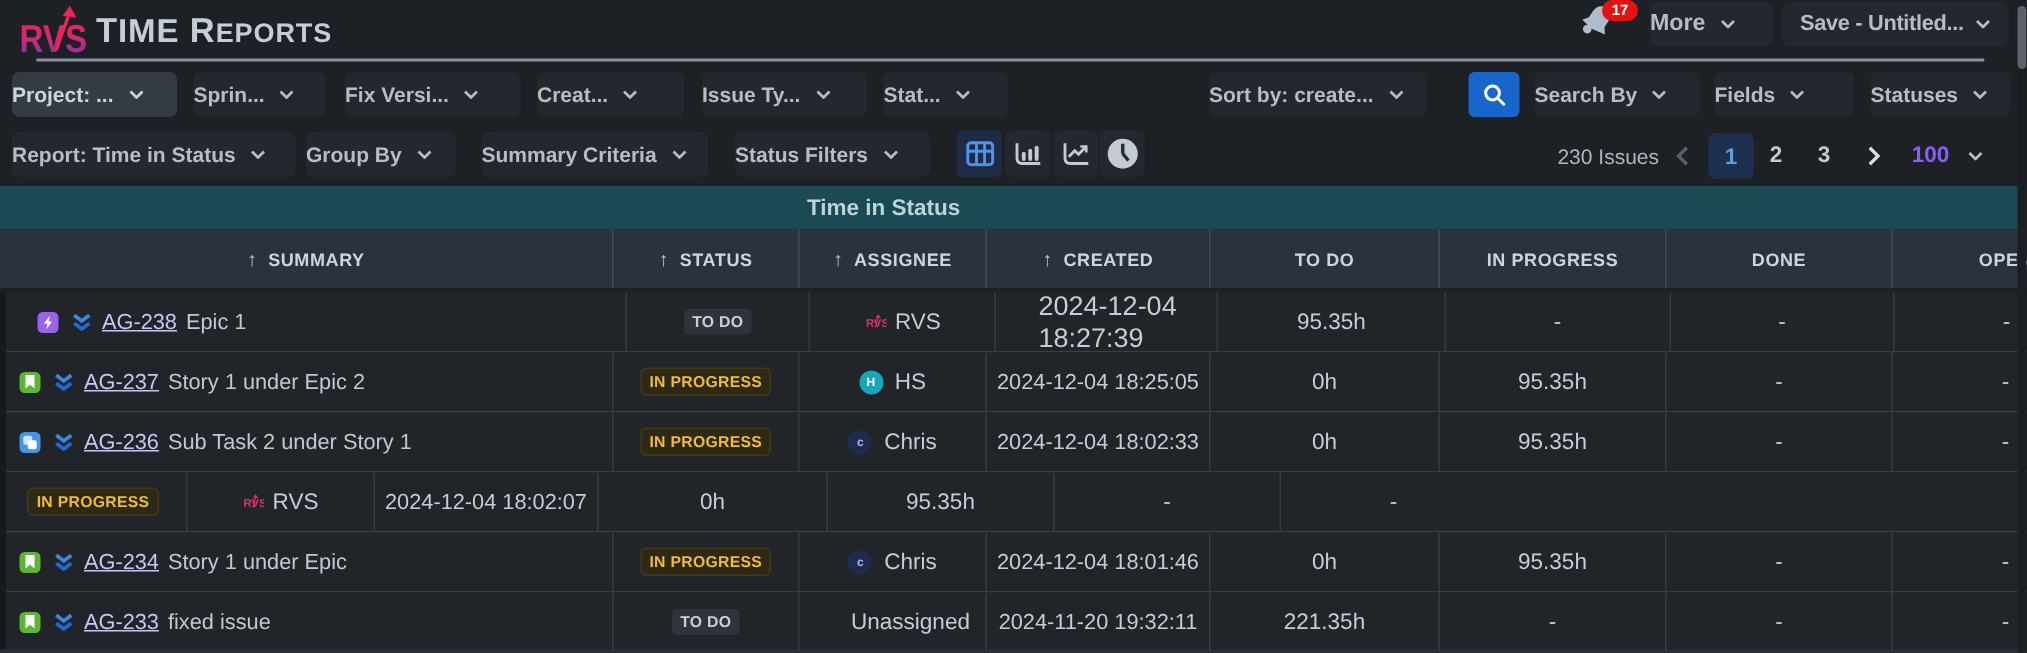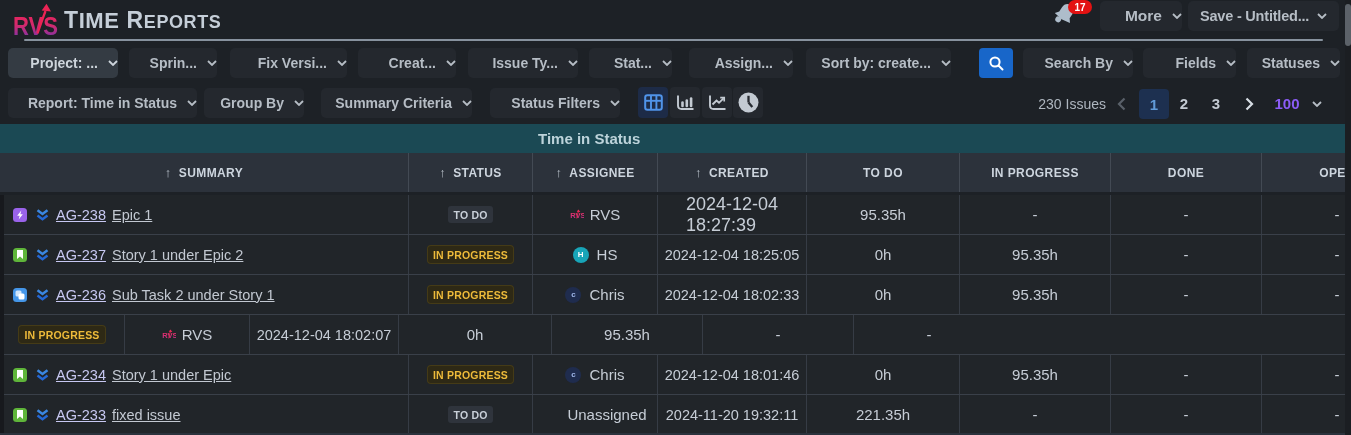--- a/index.html
+++ b/index.html
@@ -1,35 +1,35 @@
 <!DOCTYPE html>
 <html><head>
 <meta charset="utf-8">
 <style>
 * { margin:0; padding:0; box-sizing:border-box; }
 html,body { width:1351px; height:435px; overflow:hidden; }
 body { position:relative; background:#1d2126; font-family:"Liberation Sans", sans-serif; }
 .abs { position:absolute; }
-.btn { position:absolute; height:30px; background:#24282e; border-radius:5px; color:#b6bdc5; font-size:14px; font-weight:bold; display:flex; align-items:center; justify-content:flex-end; gap:10px; }
+.btn { position:absolute; height:30px; background:#24282e; border-radius:5px; color:#b6bdc5; font-size:14px; font-weight:bold; display:flex; align-items:center; justify-content:flex-start; gap:10px; }
 .btn svg { flex:0 0 auto; }
 .chev { width:10px; height:6px; }
 
 .cell { height:100%; display:flex; align-items:center; justify-content:center; border-left:1px solid #363c45; color:#c6cdd6; }
 #thead .cell { border-left-color:#434a54; }
 .cell:first-child { border-left:none; }
 .row { position:absolute; left:0; width:1412px; height:40px; background:#212529; border-bottom:1px solid #3a4049; display:flex; }
 .hdr { font-size:12px; font-weight:bold; letter-spacing:0.4px; color:#cdd5de; }
 .arrow { font-weight:normal; margin-right:7px; font-size:13px; color:#b9c1ca; }
 .badge { font-size:10.5px; font-weight:bold; letter-spacing:0.2px; padding:2.5px 5px; border-radius:3px; }
 .todo { background:#2f343c; color:#c9d0d9; }
 .inprog { background:#2e2915; color:#eebb3a; box-shadow:0 0 0 1px #453b16; }
 .av { width:16px; height:16px; border-radius:50%; display:flex; align-items:center; justify-content:center; font-size:8px; font-weight:bold; margin-right:8px; }
 .sumcell { justify-content:flex-start; padding-left:13px; }
 .link { color:#c7c8f2; text-decoration:underline; font-size:14.5px; margin:0 6px 0 7px; }
-.title { color:#c2c8d1; font-size:14.5px;text-decoration:underline; }
+.title { color:#c2c8d1; font-size:14.5px; }
 .icon { width:14px; height:14px; border-radius:3.5px; display:flex; align-items:center; justify-content:center; }
 </style>
 </head>
 <body>
 
 <div class="abs" id="topbar" style="left:0;top:0;width:1351px;height:40px;">
 
   <svg class="abs" style="left:13px;top:3px;" width="46" height="35" viewBox="0 0 46 35">
     <defs>
       <linearGradient id="lg1" x1="0" y1="0" x2="0" y2="1">
@@ -88,24 +88,20 @@
         <polyline points="1,1 5,5 9,1" fill="none" stroke="#b6bdc5" stroke-width="1.8"></polyline>
       </svg></div>
   <div class="btn" style="left:589px;width:83px;">Stat...
     <svg class="chev" viewBox="0 0 10 6">
         <polyline points="1,1 5,5 9,1" fill="none" stroke="#b6bdc5" stroke-width="1.8"></polyline>
       </svg></div>
   <div class="btn" style="left:468px;width:110px;">Issue Ty...
     <svg class="chev" viewBox="0 0 10 6">
         <polyline points="1,1 5,5 9,1" fill="none" stroke="#b6bdc5" stroke-width="1.8"></polyline>
       </svg></div>
-  <div class="btn" style="left:689px;width:104px;">Assign...
-    <svg class="chev" viewBox="0 0 10 6">
-        <polyline points="1,1 5,5 9,1" fill="none" stroke="#b6bdc5" stroke-width="1.8"></polyline>
-      </svg></div>
   <div class="btn" style="left:806px;width:145px;">Sort by: create...
     <svg class="chev" viewBox="0 0 10 6">
         <polyline points="1,1 5,5 9,1" fill="none" stroke="#b6bdc5" stroke-width="1.8"></polyline>
       </svg></div>
   <div class="abs" style="left:979px;top:0;width:34px;height:30px;background:#1866c9;border-radius:4px;display:flex;align-items:center;justify-content:center;">
     <svg width="17" height="17" viewBox="0 0 17 17">
         <circle cx="7" cy="7" r="4.6" fill="none" stroke="#fff" stroke-width="2"></circle>
         <line x1="10.5" y1="10.5" x2="14.5" y2="14.5" stroke="#fff" stroke-width="2" stroke-linecap="round"></line>
       </svg>
   </div>
@@ -200,21 +196,21 @@
   <div class="cell hdr" style="width:124px;"><span class="arrow">↑</span>STATUS</div>
   <div class="cell hdr" style="width:125px;"><span class="arrow">↑</span>ASSIGNEE</div>
   <div class="cell hdr" style="width:149px;"><span class="arrow">↑</span>CREATED</div>
   <div class="cell hdr" style="width:153px;">TO DO</div>
   <div class="cell hdr" style="width:151px;">IN PROGRESS</div>
   <div class="cell hdr" style="width:151px;">DONE</div>
   <div class="cell hdr" style="width:151px;">OPEN</div>
 </div>
 <div id="rows">
 <div class="row" style="top:195px;">
-  <div class="cell sumcell" style="width:408px;">
+  <div class="cell sumcell" style="width:408px;margin-left:12px;">
         <span class="icon" style="background:#9a63ea;">
           <svg width="10" height="10" viewBox="0 0 12 12">
             <path d="M7.6 0.5 L2.6 6.8 H5.6 L4.4 11.5 L9.4 5.2 H6.4 Z" fill="#fff"></path>
           </svg>
         </span>
         <svg style="margin-left:9px;" width="13" height="12" viewBox="0 0 13 12">
           <polyline points="1.5,1.2 6.5,5 11.5,1.2" fill="none" stroke="#3b87e0" stroke-width="2.5"></polyline>
           <polyline points="1.5,6.5 6.5,10.3 11.5,6.5" fill="none" stroke="#2468d4" stroke-width="2.5"></polyline>
         </svg>
         <span class="link">AG-238</span>

